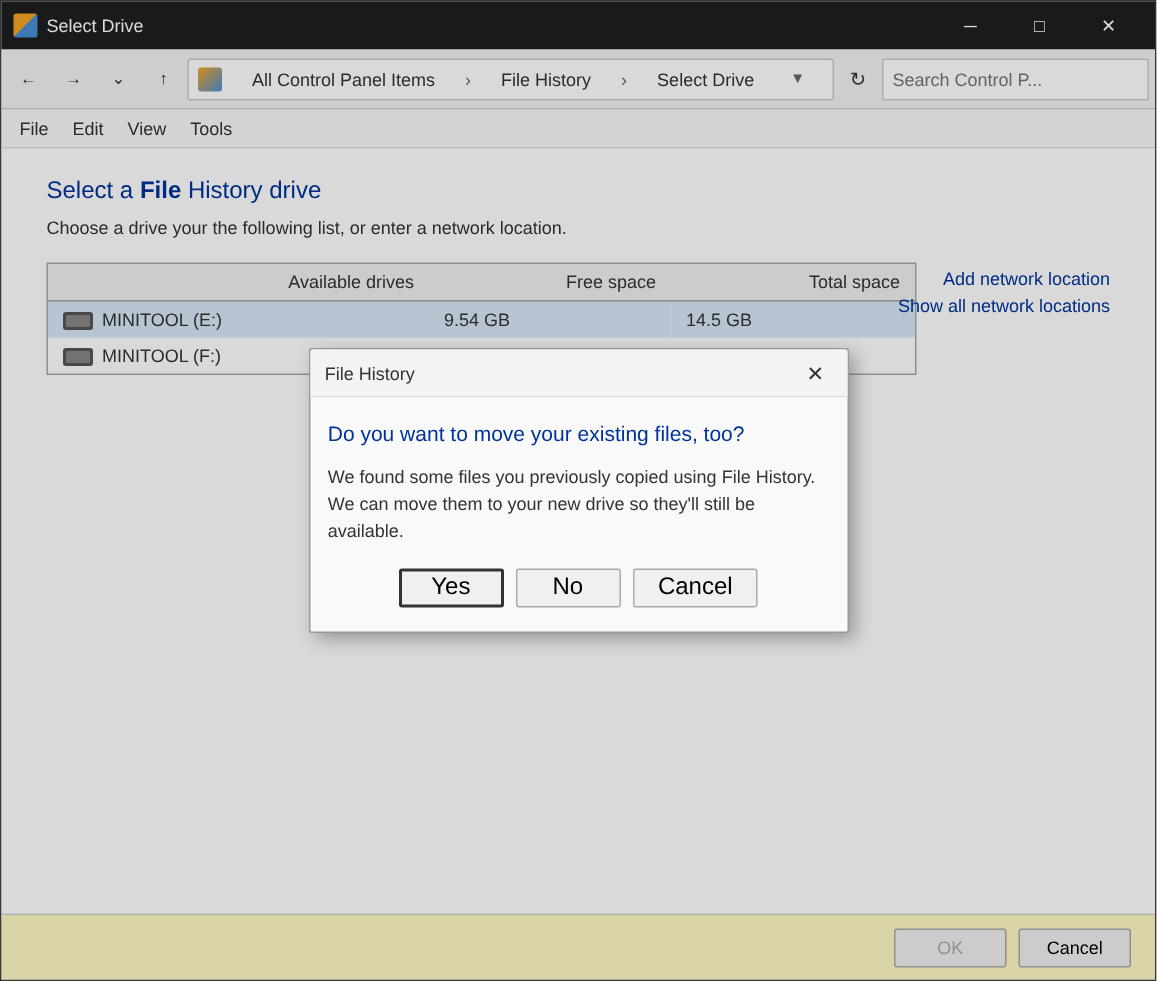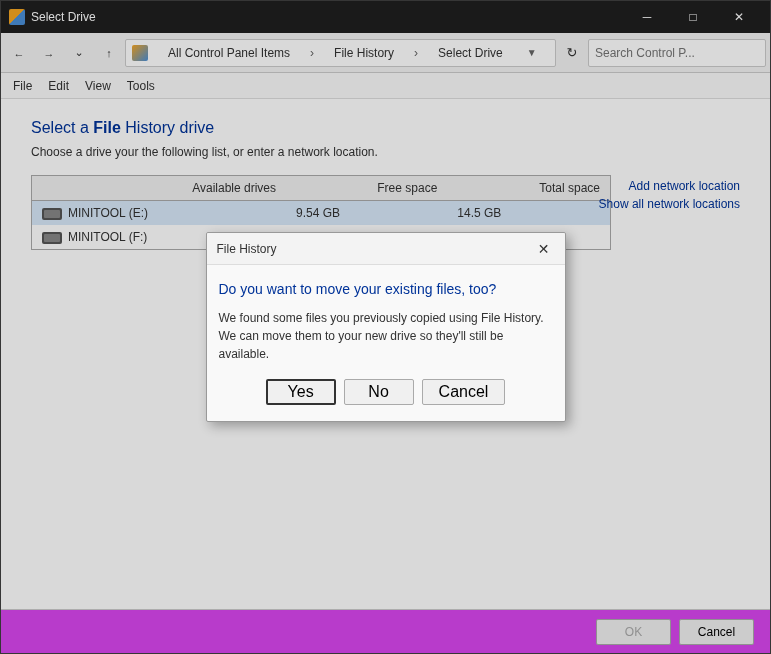--- a/index.html
+++ b/index.html
@@ -241,21 +241,21 @@
       color: #003399;
       font-size: 12px;
       cursor: pointer;
       margin-bottom: 4px;
       text-decoration: none;
     }
 
     
     .bottom-bar {
       height: 44px;
-      background: #d946ef;
+      background: #fef9c3;
       border-top: 1px solid #ccc;
       display: flex;
       align-items: center;
       justify-content: flex-end;
       padding: 0 16px;
       gap: 8px;
       flex-shrink: 0;
     }
     .bottom-btn {
       min-width: 75px;

